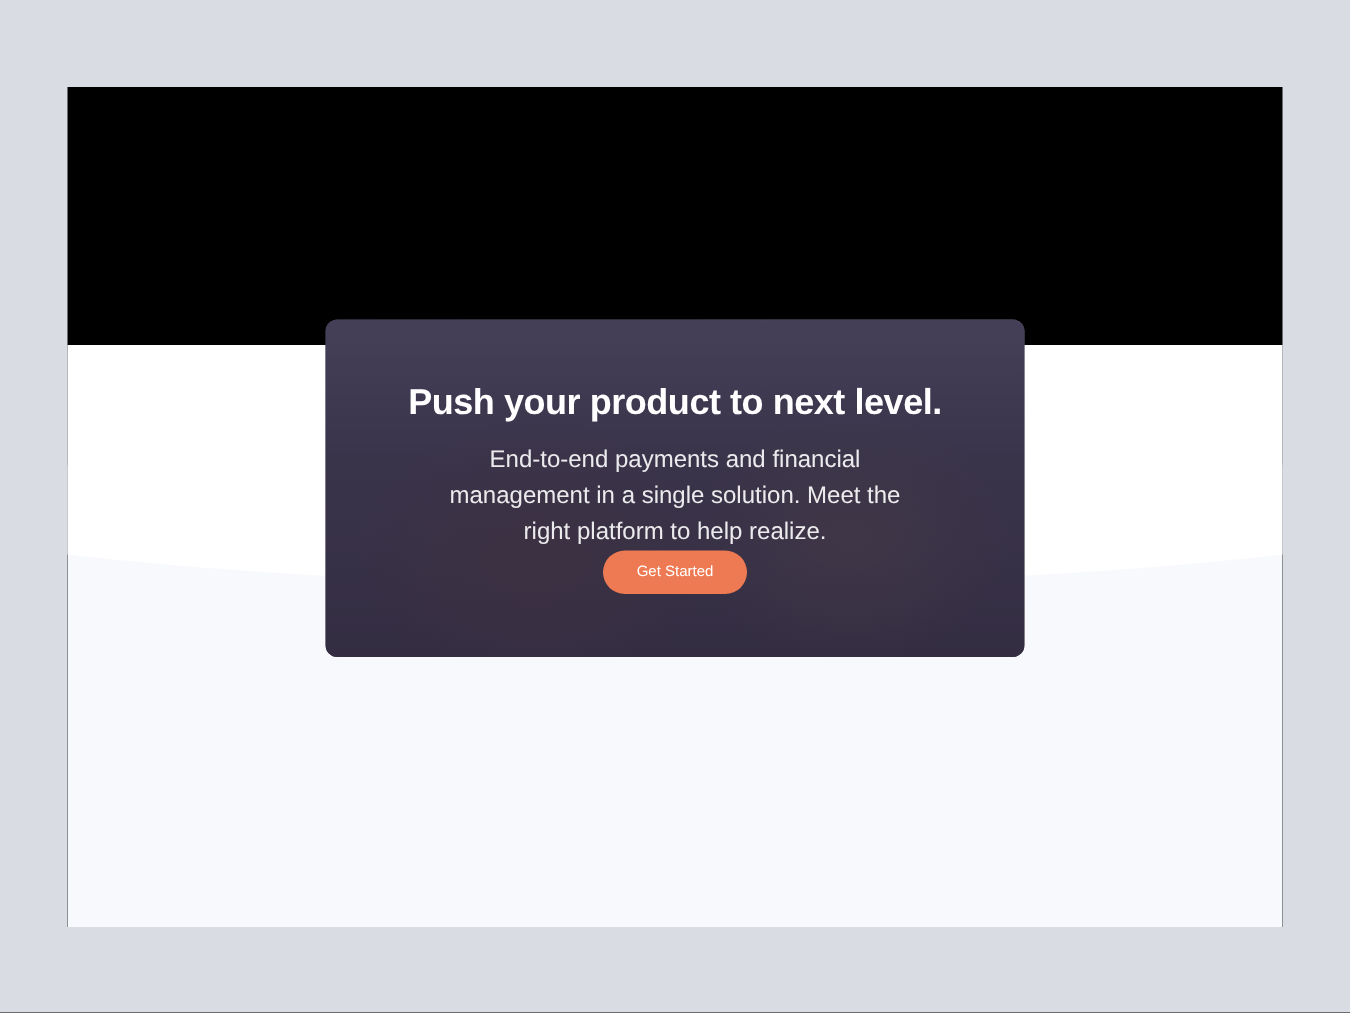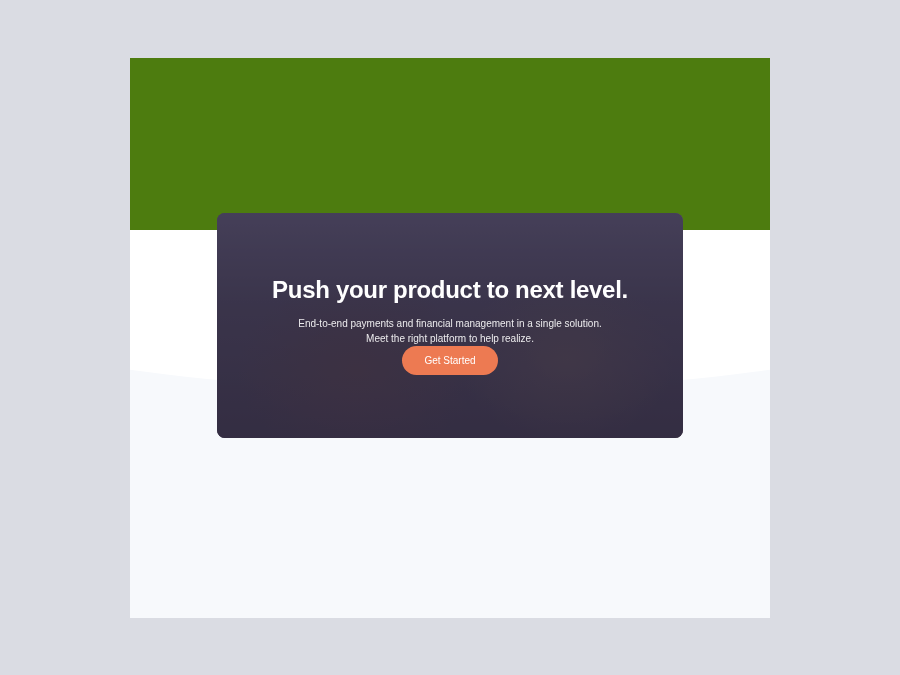--- a/index.html
+++ b/index.html
@@ -13,23 +13,23 @@
       height: 675px;
       background: #dadce3;
       font-family: -apple-system, BlinkMacSystemFont, 'Segoe UI', sans-serif;
       display: flex;
       align-items: center;
       justify-content: center;
       overflow: hidden;
     }
     
     .page-container {
-      width: 640px;
+      width: 810px;
       height: 560px;
-      background: #4d7c0f;
+      background: #000000;
       position: relative;
       overflow: hidden;
     }
     
     .wave-bg {
       position: absolute;
       bottom: 0;
       left: 0;
       width: 100%;
       height: 55%;
@@ -90,21 +90,21 @@
     .hero-title {
       color: #ffffff;
       font-size: 24px;
       font-weight: 700;
       letter-spacing: -0.3px;
       margin-bottom: 12px;
     }
     
     .hero-subtitle {
       color: rgba(255, 255, 255, 0.9);
-      font-size: 10px;
+      font-size: 16px;
       font-weight: 400;
       line-height: 1.5;
       max-width: 320px;
     }
     
     .cta-button {
       background: #ed7a52;
       color: #ffffff;
       border: none;
       padding: 9px 22px;

